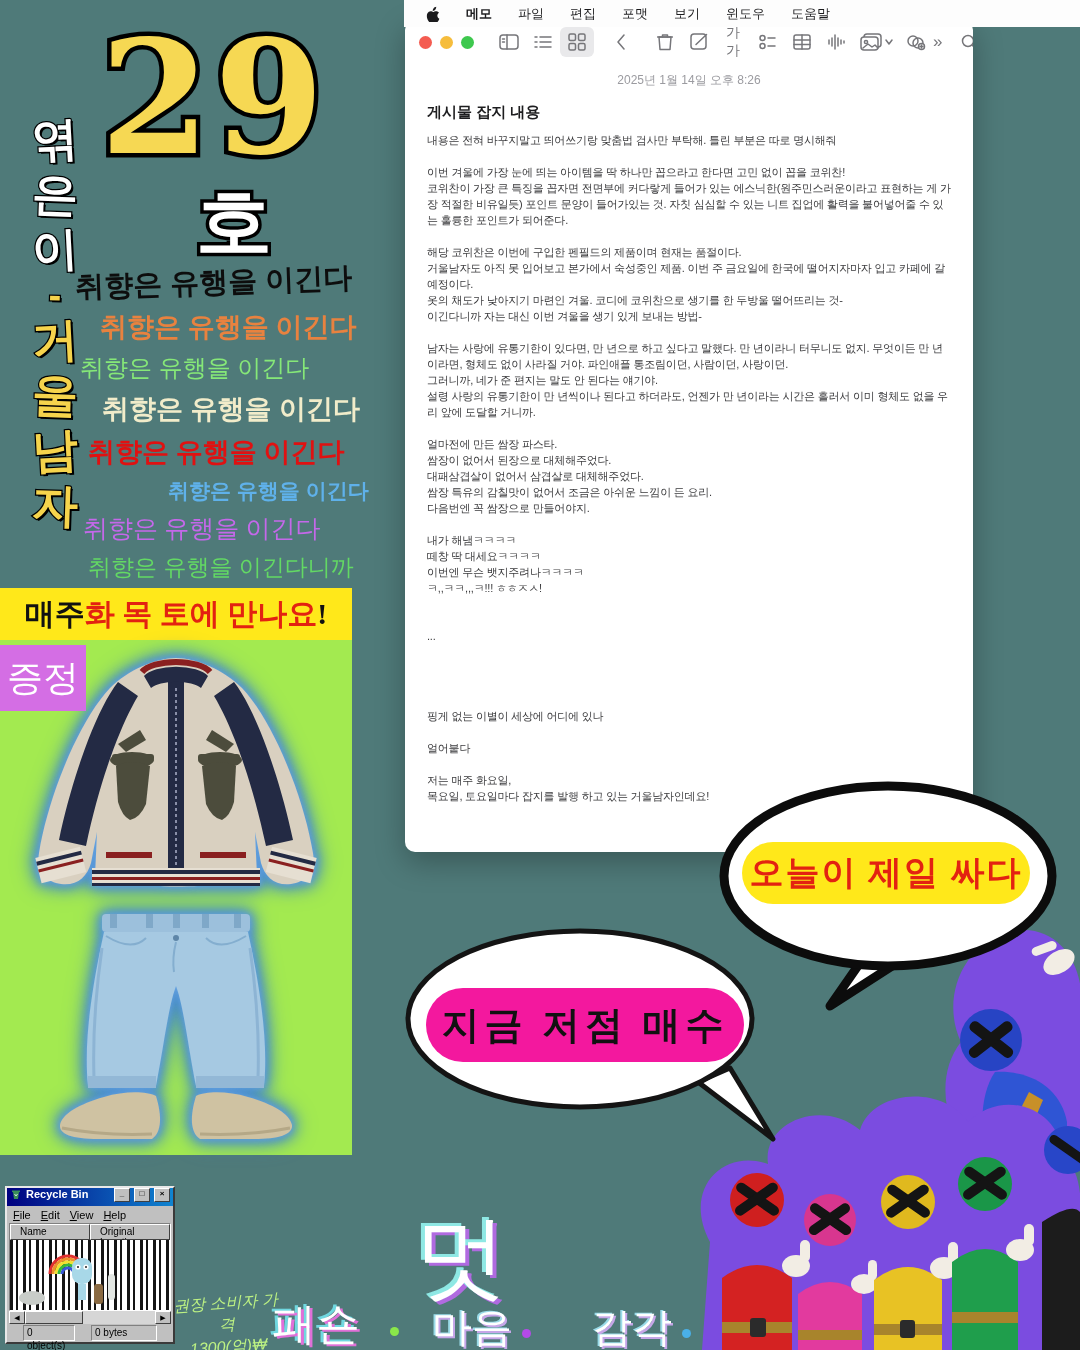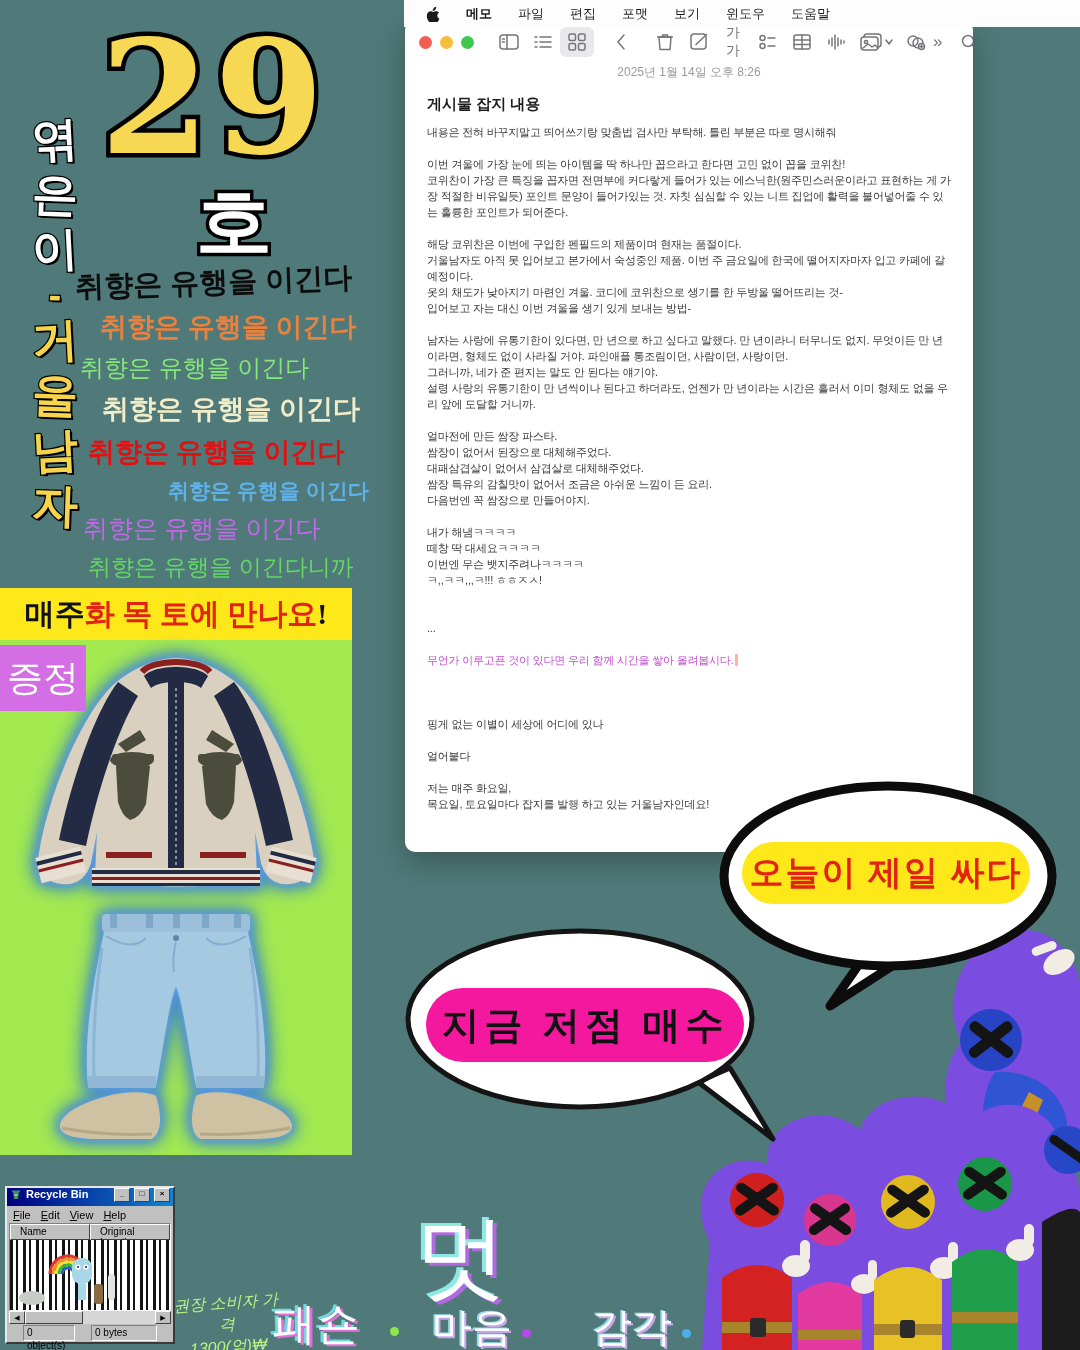--- a/index.html
+++ b/index.html
@@ -17,21 +17,21 @@
   .toolbar{height:44px;display:flex;align-items:center;padding:0 14px;gap:0;}
   .lights{display:flex;gap:8px;margin-right:18px;}
   .light{width:13px;height:13px;border-radius:50%;}
   .l-red{background:#f45c51;} .l-yellow{background:#f6bd3c;} .l-green{background:#3ec84e;}
   .tbtn{width:34px;height:30px;display:flex;align-items:center;justify-content:center;color:#76767a;border-radius:6px;flex:0 0 auto;}
   .tbtn svg{stroke:#76767a;fill:none;stroke-width:1.5;stroke-linecap:round;stroke-linejoin:round;}
   .tbtn.active{background:#e9e9eb;}
   .tsp{flex:0 0 10px;} .tgrow{flex:1;}
   .fmt-label{font-size:14px;color:#76767a;letter-spacing:1px;}
   .more-glyph{font-size:17px;color:#76767a;}
-  .notedate{text-align:center;font-size:12px;color:#9b9ba0;}
+  .notedate{text-align:center;font-size:12px;color:#9b9ba0;margin-top:8px;}
   .notetitle{font-size:15px;font-weight:700;color:#1d1d1f;margin:14px 22px 10px 22px;}
   .notebody{margin:0 22px;font-size:11px;line-height:16px;color:#3a3a3c;letter-spacing:-0.2px;}
   .nline{min-height:16px;}
   .nline-magenta{color:#c24fd0;}
   .cursor{display:inline-block;width:3px;height:12px;background:#ffb49e;vertical-align:-2px;margin-left:1px;}
   
   .vtitle{position:absolute;left:20px;top:112px;width:70px;text-align:center;z-index:2;}
   .vchar{font-size:46px;font-weight:800;line-height:55px;color:#fff;
          -webkit-text-stroke:2.5px #000;paint-order:stroke fill;
          text-shadow:2px 2px 0 #000;display:block;}
@@ -253,41 +253,40 @@
     <div class="notetitle">게시물 잡지 내용</div>
     <div class="notebody">
         <div class="nline">내용은 전혀 바꾸지말고 띄어쓰기랑 맞춤법 검사만 부탁해. 틀린 부분은 따로 명시해줘</div>
         <div class="nline">&nbsp;</div>
         <div class="nline">이번 겨울에 가장 눈에 띄는 아이템을 딱 하나만 꼽으라고 한다면 고민 없이 꼽을 코위찬!</div>
         <div class="nline">코위찬이 가장 큰 특징을 꼽자면 전면부에 커다랗게 들어가 있는 에스닉한(원주민스러운이라고 표현하는 게 가장 적절한 비유일듯) 포인트 문양이 들어가있는 것. 자칫 심심할 수 있는 니트 집업에 활력을 불어넣어줄 수 있는 훌륭한 포인트가 되어준다.</div>
         <div class="nline">&nbsp;</div>
         <div class="nline">해당 코위찬은 이번에 구입한 펜필드의 제품이며 현재는 품절이다.</div>
         <div class="nline">거울남자도 아직 못 입어보고 본가에서 숙성중인 제품. 이번 주 금요일에 한국에 떨어지자마자 입고 카페에 갈 예정이다.</div>
         <div class="nline">옷의 채도가 낮아지기 마련인 겨울. 코디에 코위찬으로 생기를 한 두방울 떨어뜨리는 것-</div>
-        <div class="nline">입어보고 자는 대신 이번 겨울을 생기 있게 보내는 방법-</div>
+        <div class="nline">이긴다니까 자는 대신 이번 겨울을 생기 있게 보내는 방법-</div>
         <div class="nline">&nbsp;</div>
         <div class="nline">남자는 사랑에 유통기한이 있다면, 만 년으로 하고 싶다고 말했다. 만 년이라니 터무니도 없지. 무엇이든 만 년이라면, 형체도 없이 사라질 거야. 파인애플 통조림이던, 사람이던, 사랑이던.</div>
         <div class="nline">그러니까, 네가 준 편지는 말도 안 된다는 얘기야.</div>
         <div class="nline">설령 사랑의 유통기한이 만 년씩이나 된다고 하더라도, 언젠가 만 년이라는 시간은 흘러서 이미 형체도 없을 우리 앞에 도달할 거니까.</div>
         <div class="nline">&nbsp;</div>
         <div class="nline">얼마전에 만든 쌈장 파스타.</div>
         <div class="nline">쌈장이 없어서 된장으로 대체해주었다.</div>
         <div class="nline">대패삼겹살이 없어서 삼겹살로 대체해주었다.</div>
         <div class="nline">쌈장 특유의 감칠맛이 없어서 조금은 아쉬운 느낌이 든 요리.</div>
         <div class="nline">다음번엔 꼭 쌈장으로 만들어야지.</div>
         <div class="nline">&nbsp;</div>
         <div class="nline">내가 해냄ㅋㅋㅋㅋ</div>
         <div class="nline">떼창 딱 대세요ㅋㅋㅋㅋ</div>
         <div class="nline">이번엔 무슨 뱃지주려나ㅋㅋㅋㅋ</div>
         <div class="nline">ㅋ,,ㅋㅋ,,,ㅋ!!! ㅎㅎㅈㅅ!</div>
         <div class="nline">&nbsp;</div>
         <div class="nline">&nbsp;</div>
         <div class="nline">...</div>
         <div class="nline">&nbsp;</div>
-        <div class="nline nline-magenta">무언가 이루고픈 것이 있다면 우리 함께 시간을 쌓아 올려봅시다.<span class="cursor"></span></div>
         <div class="nline">&nbsp;</div>
         <div class="nline">&nbsp;</div>
         <div class="nline">&nbsp;</div>
         <div class="nline">핑게 없는 이별이 세상에 어디에 있나</div>
         <div class="nline">&nbsp;</div>
         <div class="nline">얼어붙다</div>
         <div class="nline">&nbsp;</div>
         <div class="nline">저는 매주 화요일,</div>
         <div class="nline">목요일, 토요일마다 잡지를 발행 하고 있는 거울남자인데요!</div>
       </div>

